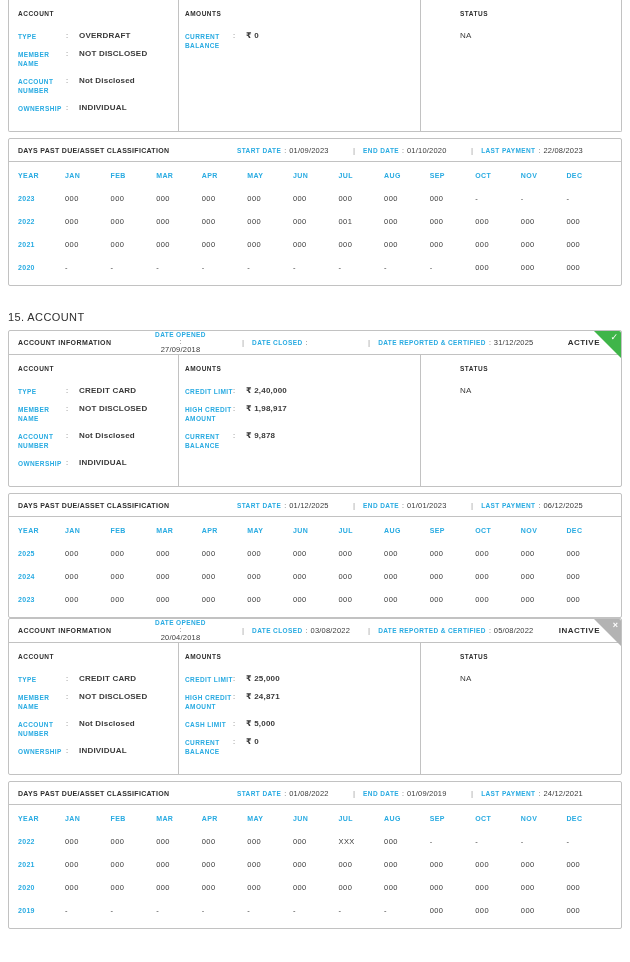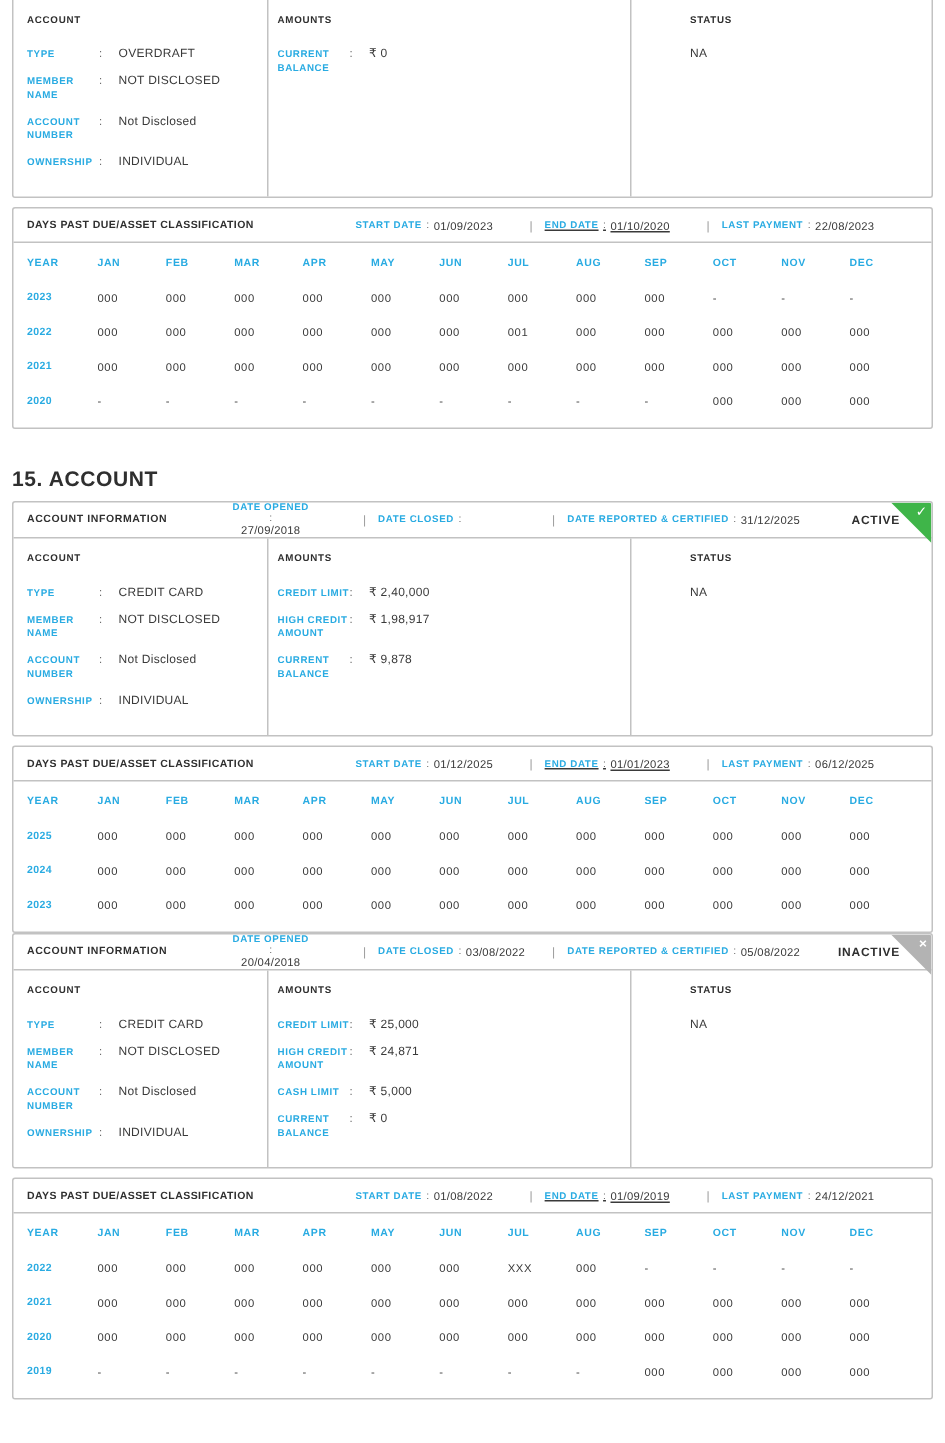--- a/index.html
+++ b/index.html
@@ -6,21 +6,21 @@
   html,body { background:#fff; }
   body {
     width:630px; min-height:962px;
     font-family:"Liberation Sans","DejaVu Sans",sans-serif;
     color:#3A3A3A;
   }
   .page { padding:0 8px 36px 8px; }
 
   .account-section { }
   .section-heading {
-    font-size:14px; font-weight:bold; letter-spacing:.4px;
+    font-size:11px; font-weight:normal; letter-spacing:.4px;
     color:#2F2F2F; margin:25px 0 7px 0;
   }
   .account-section:first-child .box:first-child { margin-top:0; }
 
   .box {
     border:1px solid #C2C2C2; border-radius:2px; background:#fff;
     position:relative;
   }
   .info-box.clipped { border-top:none; border-radius:0 0 2px 2px; }
   .dpd-box { margin-top:6px; }
@@ -73,30 +73,30 @@
   .amounts-sub2 { flex:1 1 auto; }
 
   .d-item { display:flex; align-items:flex-start; margin-bottom:8px; }
   .d-label {
     flex:0 0 48px; color:#29ABE2; font-size:6.5px; font-weight:bold;
     letter-spacing:.4px; line-height:9px; padding-top:1px;
   }
   .amounts-sub2 .d-label { flex:0 0 52px; }
   .d-colon { flex:0 0 9px; text-align:left; font-size:7.5px; color:#6a6a6a; }
   .d-colon::before { content:":"; }
-  .d-value { font-size:8px; color:#3A3A3A; letter-spacing:.2px; line-height:9.5px; padding-left:4px; }
+  .d-value { font-size:8px; color:#3A3A3A; letter-spacing:.2px; line-height:9.5px; padding-left:4px;font-weight:bold; }
 
   
   .dpd-header {
     display:flex; align-items:center; height:23px; padding:0 9px;
     border-bottom:1px solid #C2C2C2;
   }
   .dpd-title { flex:0 0 219px; font-size:7px; font-weight:bold; letter-spacing:.3px; color:#2F2F2F; }
   .g-sd { min-width:108px; }
-  .g-ed { min-width:100px;text-decoration:underline; }
+  .g-ed { min-width:100px; }
 
   .dpd-table { padding:2px 0 6px 0; }
   .dpd-row {
     display:grid; grid-template-columns:47px repeat(12,1fr);
     align-items:center; height:23px; padding:0 9px;
   }
   .cell { text-align:left; }
   .month-head, .year-head-cell {
     color:#29ABE2; font-size:7px; font-weight:bold; letter-spacing:.4px;
   }

